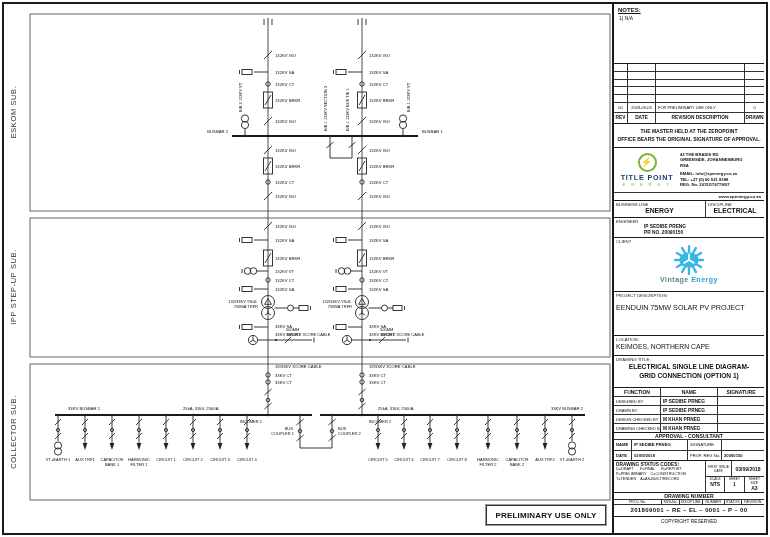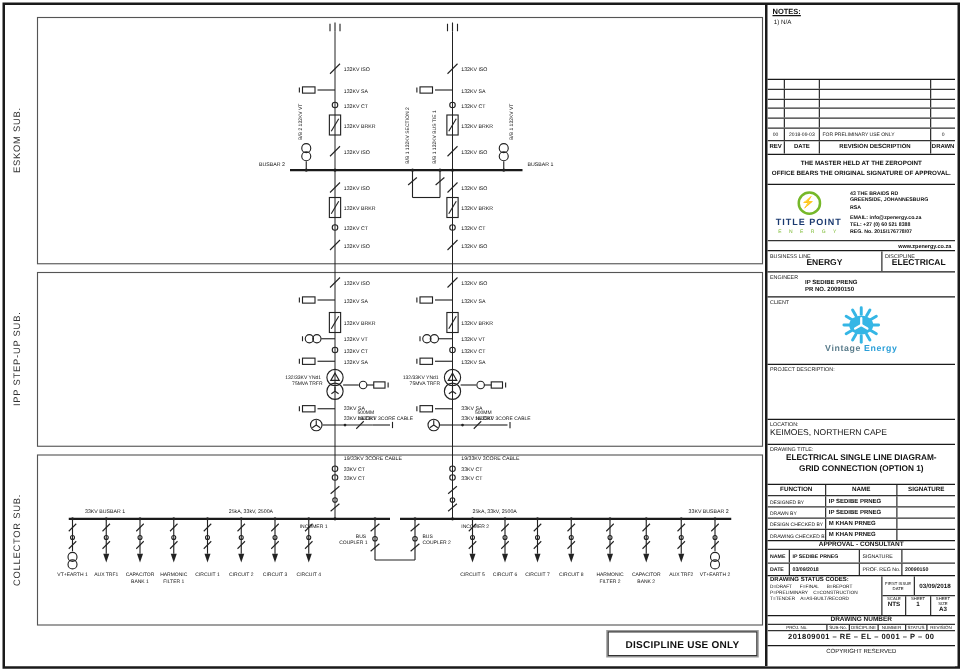--- a/index.html
+++ b/index.html
@@ -403,21 +403,21 @@
         <circle cx="572" cy="430" r="1.6" class="w"></circle>
         <line x1="569" y1="439" x2="575" y2="433" class="w"></line>
         <circle cx="572" cy="445.5" r="3.6" class="w"></circle>
         <circle cx="572" cy="451.5" r="3.6" class="w"></circle>
         <text x="572" y="461" text-anchor="middle" font-size="4">VT+EARTH 2</text>
       </g>
     </g>
 </svg>
 
 <div class="stamp">
-  <span>DISCIPLINE USE ONLY</span>
+  <span>PRELIMINARY USE ONLY</span>
 </div>
 
 <div class="tb">
 
   <div class="tb-box" style="flex-basis:60px;">
     <div class="notes-title">NOTES:</div>
     <div class="note-line">1) N/A</div>
   </div>
 
   <div class="tb-box rev" style="flex-basis:60px;">
@@ -531,20 +531,21 @@
         <line x1="20" y1="15" x2="20" y2="9.8"></line>
           <line x1="20" y1="15" x2="15.4" y2="17.7"></line>
           <line x1="20" y1="15" x2="24.6" y2="17.7"></line>
       </g>
     </svg>
     <div class="vtxt"><span>Vintage </span><span class="ven">Energy</span></div>
   </div>
 
   <div class="tb-box" style="flex-basis:44px;">
     <div class="lbl">PROJECT DESCRIPTION:</div>
+    <div class="bigval">EENDUIN 75MW SOLAR PV PROJECT</div>
   </div>
 
   <div class="tb-box" style="flex-basis:20px;">
     <div class="lbl">LOCATION:</div>
     <div class="locval">KEIMOES, NORTHERN CAPE</div>
   </div>
 
   <div class="tb-box" style="flex-basis:32px;">
     <div class="lbl">DRAWING TITLE:</div>
     <div class="dtitle">

